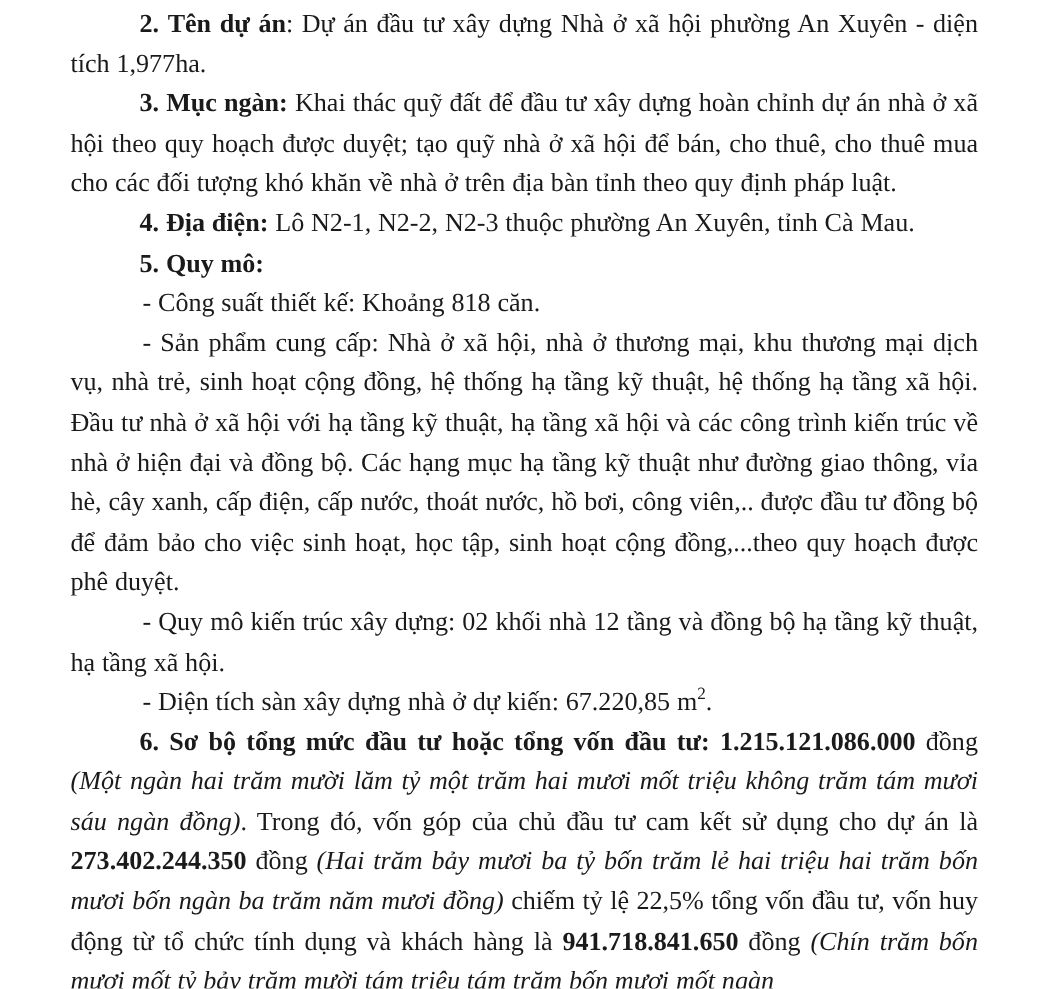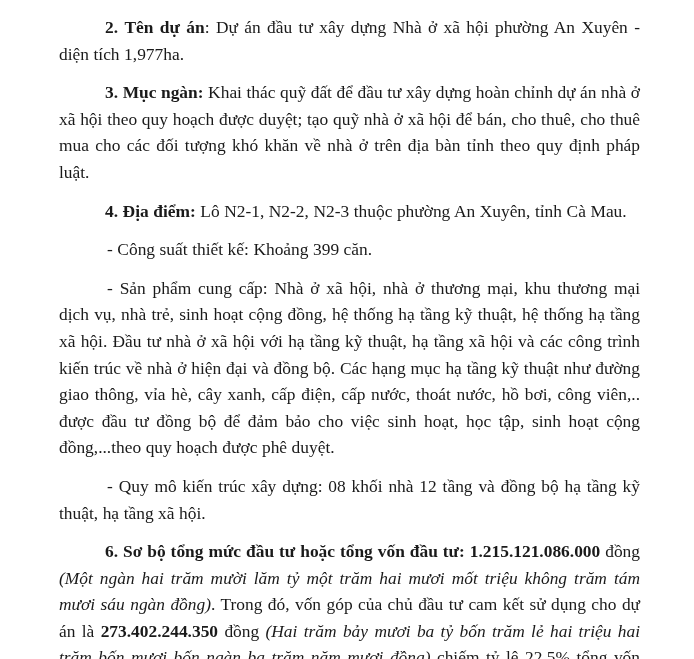--- a/index.html
+++ b/index.html
@@ -27,21 +27,21 @@
   .doc-body {
     position: relative;
     top: 2px;
     font-size: 17.4px;
     line-height: 26.6px;
     text-align: justify;
     text-justify: inter-word;
     word-spacing: 0.2px;
   }
   p {
-    margin: 12px;
+    margin: 0;
     padding: 0;
     text-align: justify;
   }
   p.indent {
     text-indent: 46px;
   }
   p.bullet {
     text-indent: 48px;
   }
   b, .b {
@@ -67,28 +67,30 @@
 </head>
 <body>
 
 <div class="page">
   <div class="doc-body">
 
     <p class="indent"><b>2.</b> <b>Tên dự án</b><span>:</span><span> Dự án đầu tư xây dựng Nhà ở xã hội phường An Xuyên - diện tích 1,977ha.</span></p>
 
     <p class="indent"><b>3.</b> <b>Mục ngàn:</b><span> Khai thác quỹ đất để đầu tư xây dựng hoàn chỉnh dự án nhà ở xã hội theo quy hoạch được duyệt; tạo quỹ nhà ở xã hội để bán, cho thuê, cho thuê mua cho các đối tượng khó khăn về nhà ở trên địa bàn tỉnh theo quy định pháp luật.</span></p>
 
-    <p class="indent"><b>4.</b> <b>Địa điểm:</b><span> Lô N2-1, N2-2, N2-3 thuộc phường An Xuyên, tỉnh Cà Mau.</span></p>
+    <p class="indent"><b>4.</b> <b>Địa điện:</b><span> Lô N2-1, N2-2, N2-3 thuộc phường An Xuyên, tỉnh Cà Mau.</span></p>
 
+    <p class="indent"><b>5.</b> <b>Quy mô:</b></p>
 
-    <p class="bullet"><span>- Công suất thiết kế: Khoảng 399 căn.</span></p>
+    <p class="bullet"><span>- Công suất thiết kế: Khoảng 818 căn.</span></p>
 
 
     <p class="bullet">- Sản phẩm cung cấp: Nhà ở xã hội, nhà ở thương mại, khu thương mại dịch vụ, nhà trẻ, sinh hoạt cộng đồng, hệ thống hạ tầng kỹ thuật, hệ thống hạ tầng xã hội. Đầu tư nhà ở xã hội với hạ tầng kỹ thuật, hạ tầng xã hội và các công trình kiến trúc về nhà ở hiện đại và đồng bộ. Các hạng mục hạ tầng kỹ thuật như đường giao thông, vỉa hè, cây xanh, cấp điện, cấp nước, thoát nước, hồ bơi, công viên,.. được đầu tư đồng bộ để đảm bảo cho việc sinh hoạt, học tập, sinh hoạt cộng đồng,...theo quy hoạch được phê duyệt.</p>
 
-    <p class="bullet">- Quy mô kiến trúc xây dựng: 08 khối nhà 12 tầng và đồng bộ hạ tầng kỹ thuật, hạ tầng xã hội.</p>
+    <p class="bullet">- Quy mô kiến trúc xây dựng: 02 khối nhà 12 tầng và đồng bộ hạ tầng kỹ thuật, hạ tầng xã hội.</p>
 
+    <p class="bullet"><span>- Diện tích sàn xây dựng nhà ở dự kiến: 67.220,85 m</span><sup>2</sup><span>.</span></p>
 
     <p class="indent"><b>6.</b> <b>Sơ bộ tổng mức đầu tư hoặc tổng vốn đầu tư:</b> <b>1.215.121.086.000</b><span> đồng </span><i>(Một ngàn hai trăm mười lăm tỷ một trăm hai mươi mốt triệu không trăm tám mươi sáu ngàn đồng)</i><span>. Trong đó, vốn góp của chủ đầu tư cam kết sử dụng cho dự án là </span><b>273.402.244.350</b><span> đồng </span><i>(Hai trăm bảy mươi ba tỷ bốn trăm lẻ hai triệu hai trăm bốn mươi bốn ngàn ba trăm năm mươi đồng)</i><span> chiếm tỷ lệ 22,5% tổng vốn đầu tư, vốn huy động từ tổ chức tính dụng và khách hàng là </span><b>941.718.841.650</b><span> đồng</span> <i>(Chín trăm bốn mươi mốt tỷ bảy trăm mười tám triệu tám trăm bốn mươi mốt ngàn</i></p>
 
   </div>
   <div class="clip-mask"></div>
 </div>
 
 </body></html>

